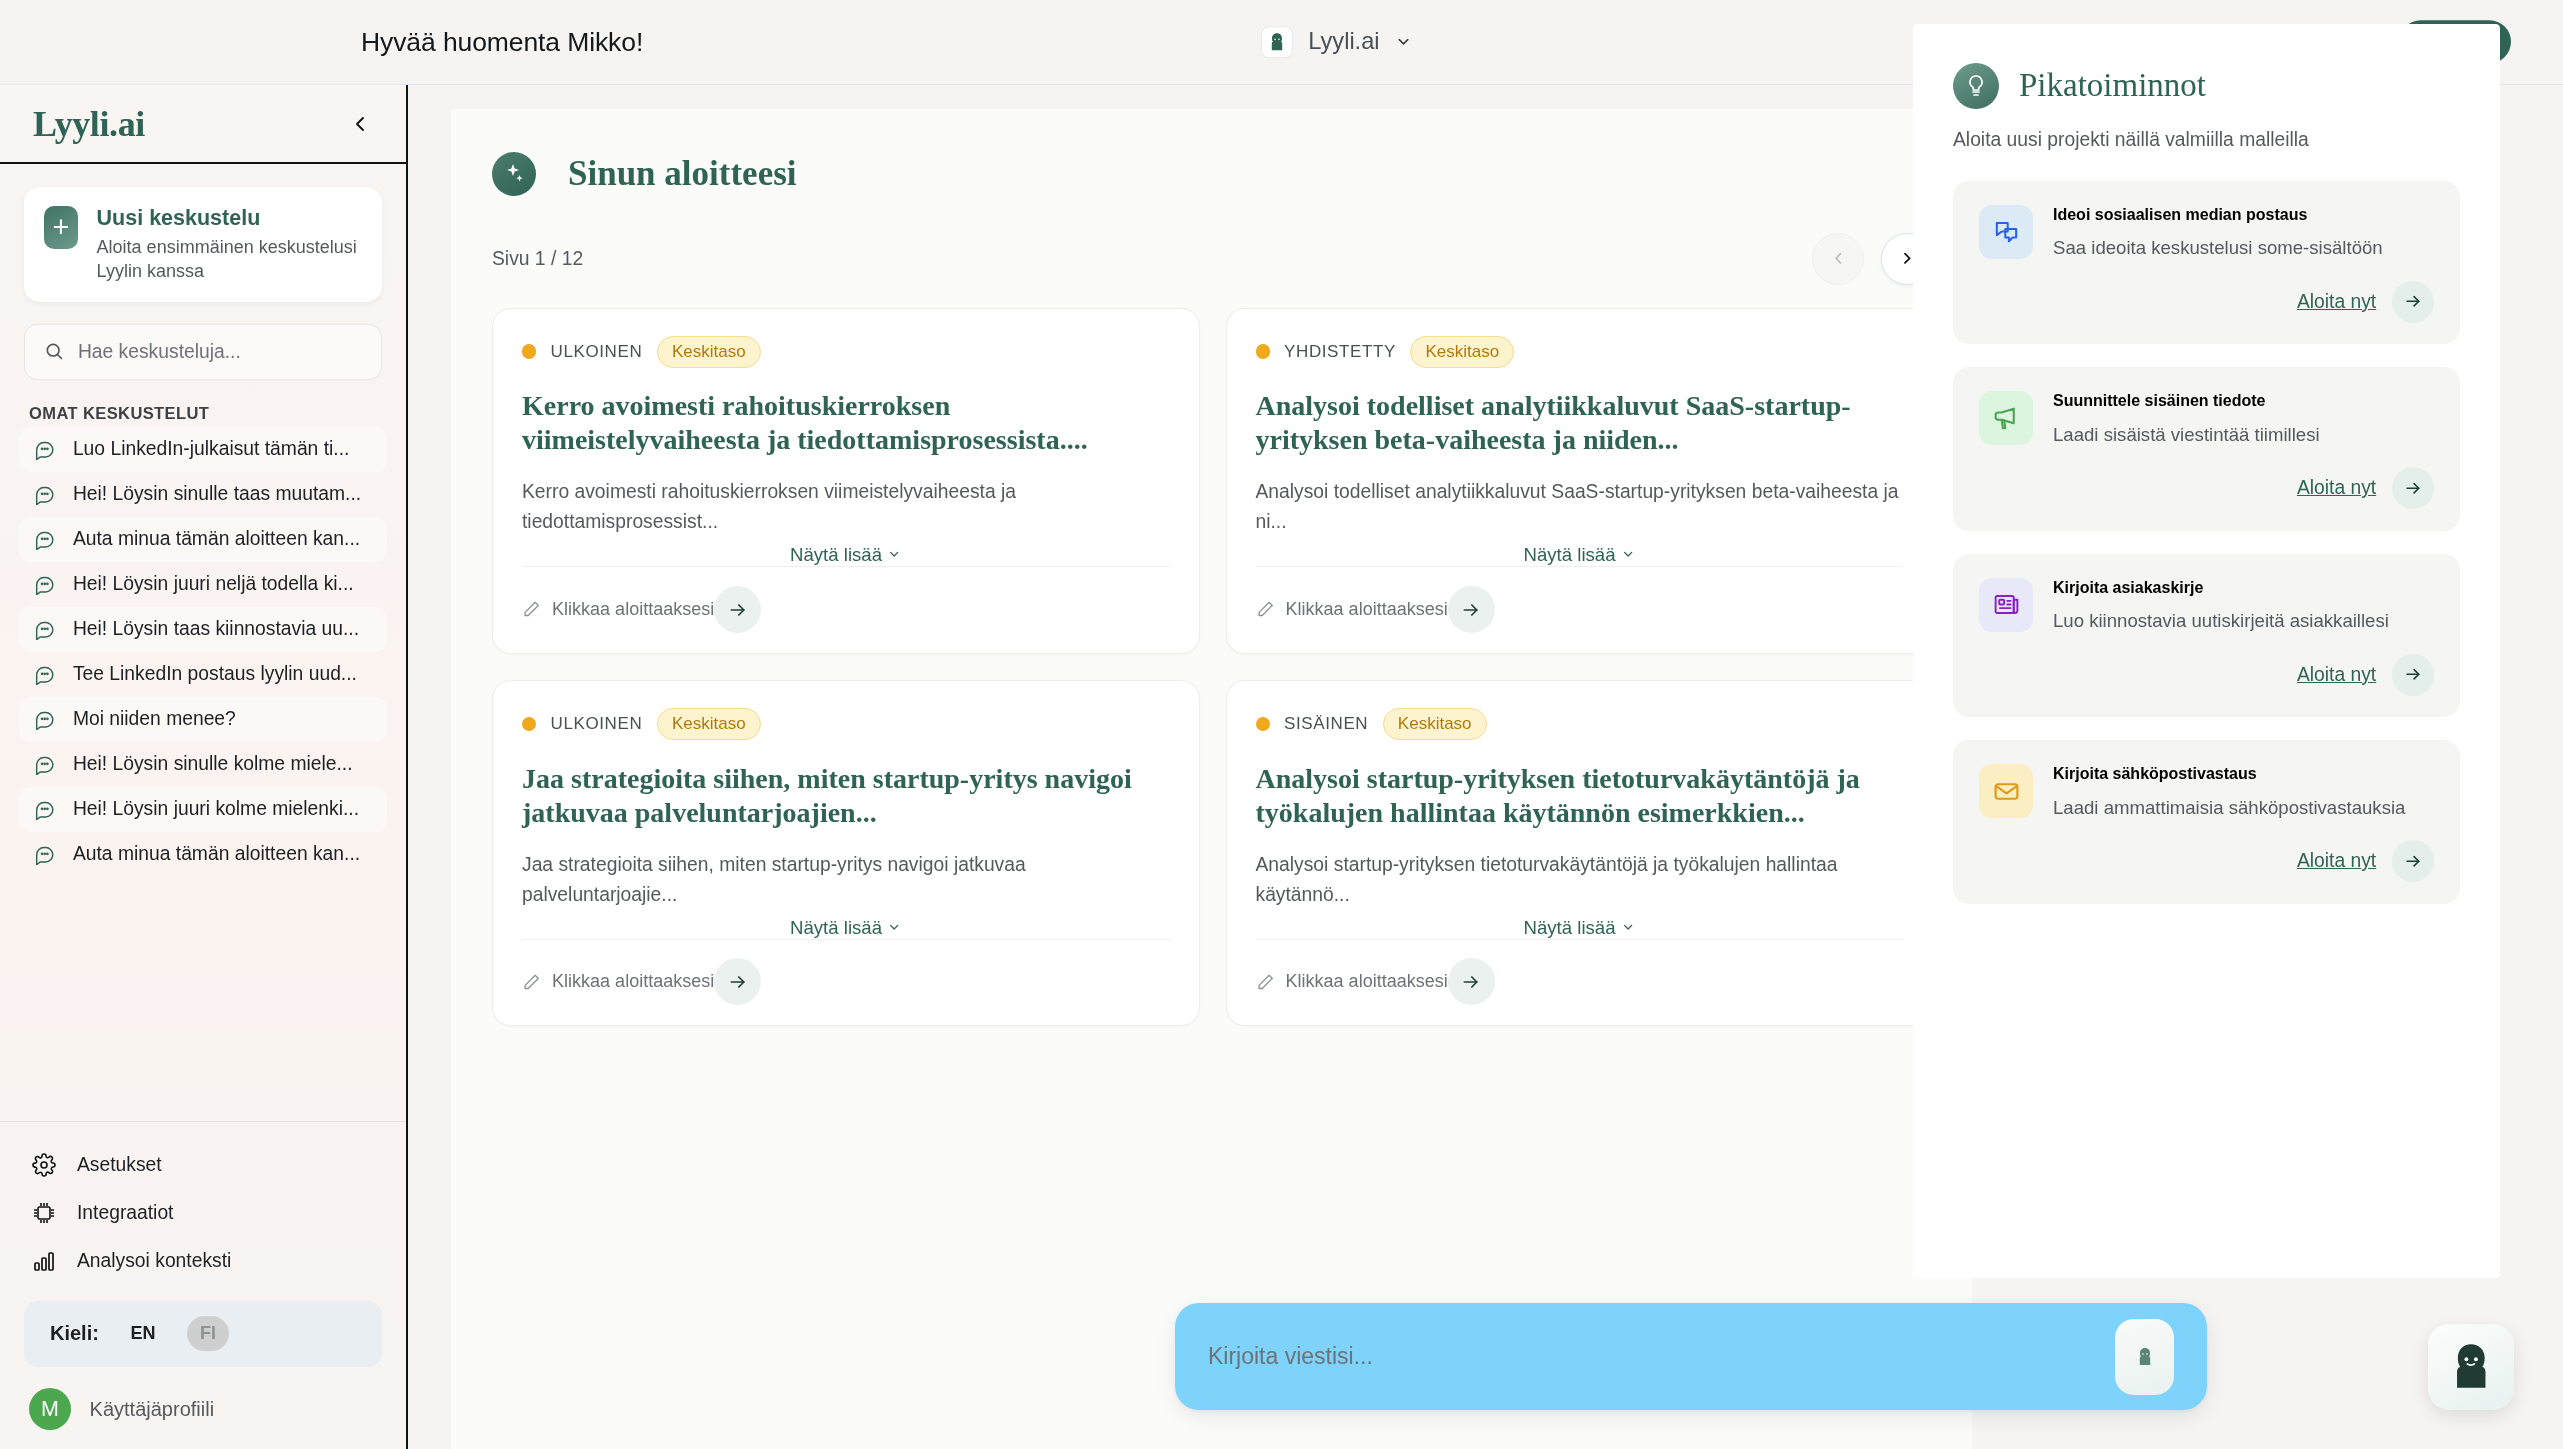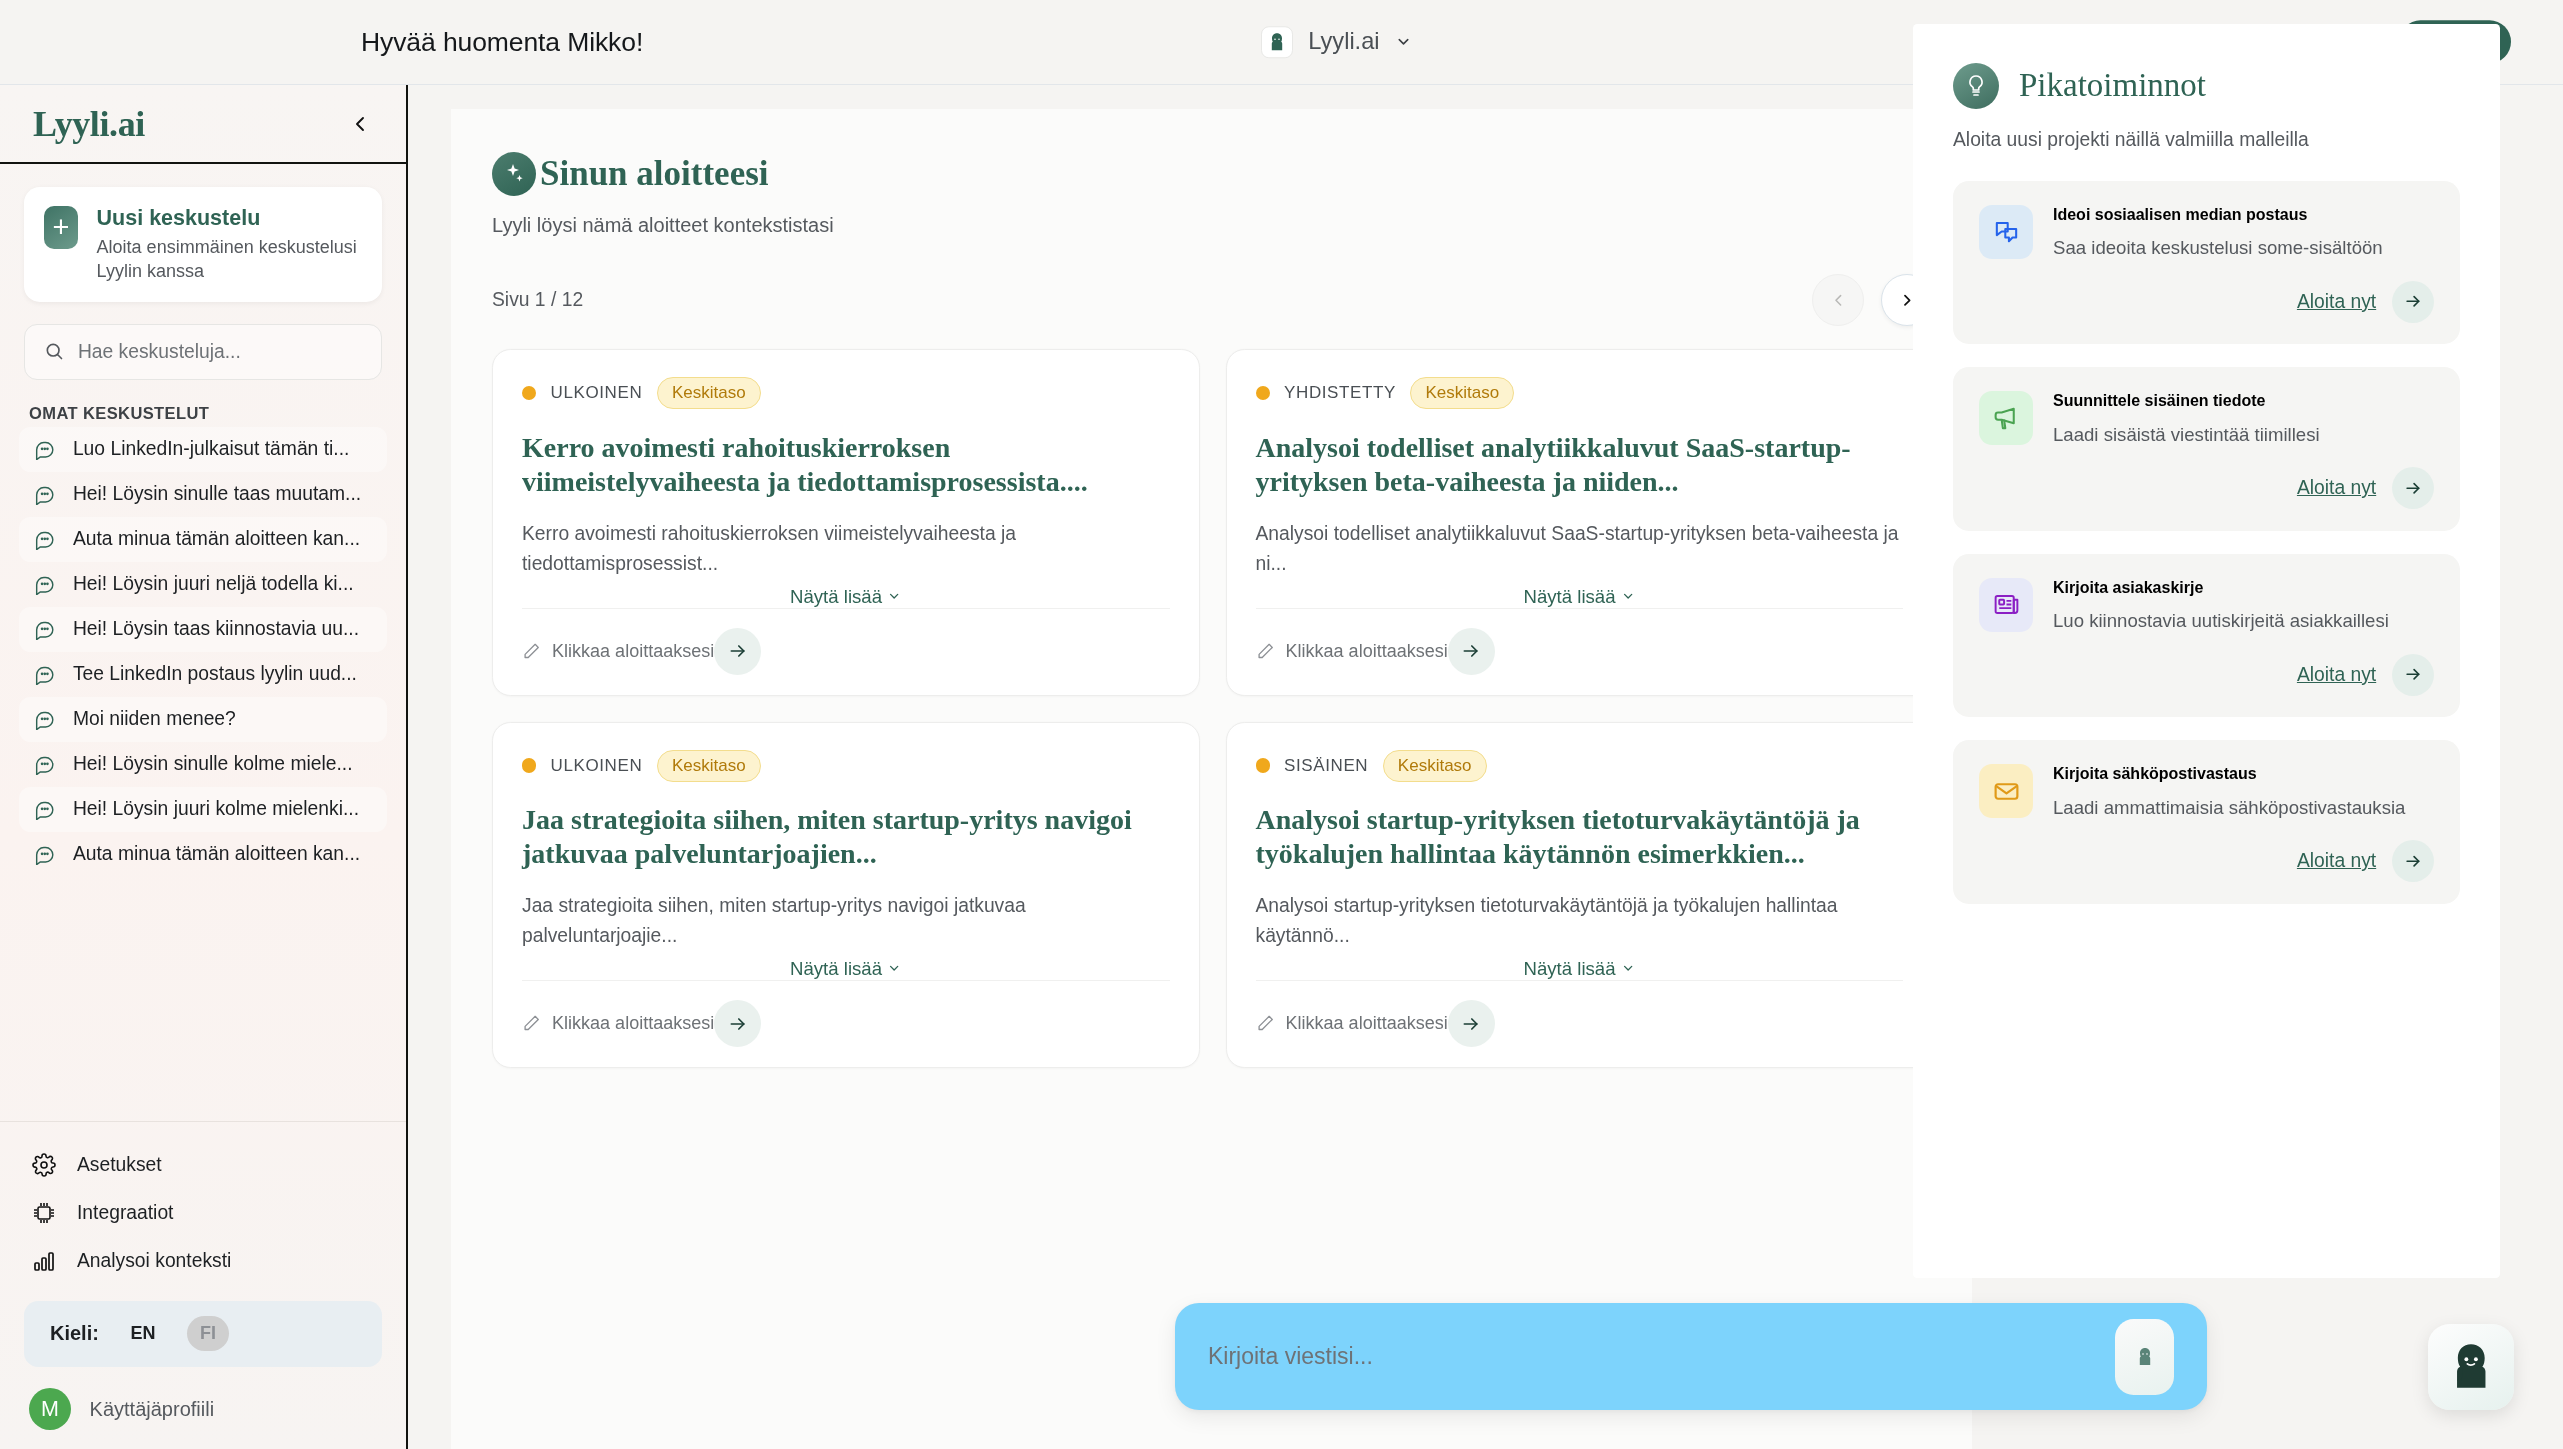--- a/index.html
+++ b/index.html
@@ -138,21 +138,21 @@
   
   .main {
     position: absolute; left: 410px; top: 85px; right: 0; bottom: 0;
     background: #f5f4f2; overflow: hidden;
   }
   .main-canvas {
     position: absolute; left: 41px; top: 23.6px; width: 1521px; bottom: 0;
     background: #fbfbfa;
   }
   .main-head { padding: 43px 0 0 41px; }
-  .main-title-row { display: flex; align-items: center; gap: 4px; }
+  .main-title-row { display: flex; align-items: center; gap: 32px; }
   .main-title-icon {
     width: 44px; height: 44px; border-radius: 50%;
     background: linear-gradient(150deg,#4c7d6e,#2f6354);
     display:flex;align-items:center;justify-content:center;
   }
   .main-title {
     font-family: "Liberation Serif", serif; font-weight: bold;
     font-size: 35px; color: #2f6354;
   }
   .main-sub { margin-top: 18.6px; font-size: 20px; color: #55595e; }
@@ -486,21 +486,20 @@
       <div class="main-head">
         <div class="main-title-row">
           <span class="main-title-icon">
             <svg width="24" height="24" viewBox="0 0 24 24" fill="#fff">
                 <path d="M11 2l1.6 4.4L17 8l-4.4 1.6L11 14l-1.6-4.4L5 8l4.4-1.6z"></path>
                 <path d="M17.5 13l.9 2.3 2.3.9-2.3.9-.9 2.3-.9-2.3-2.3-.9 2.3-.9z"></path>
               </svg>
           </span>
           <span class="main-title">Sinun aloitteesi</span>
         </div>
-        <div class="main-sub">Lyyli löysi nämä aloitteet kontekstistasi</div>
       </div>
 
       <div class="page-row">
         <span class="page-indicator">Sivu 1 / 12</span>
         <span class="page-btns">
           <span class="pager prev">
             <svg width="18.6" height="18.6" viewBox="0 0 24 24" fill="none" stroke="#b9b9b7" stroke-width="2" stroke-linecap="round" stroke-linejoin="round">
                 <polyline points="15 18 9 12 15 6"></polyline>
               </svg>
           </span>

